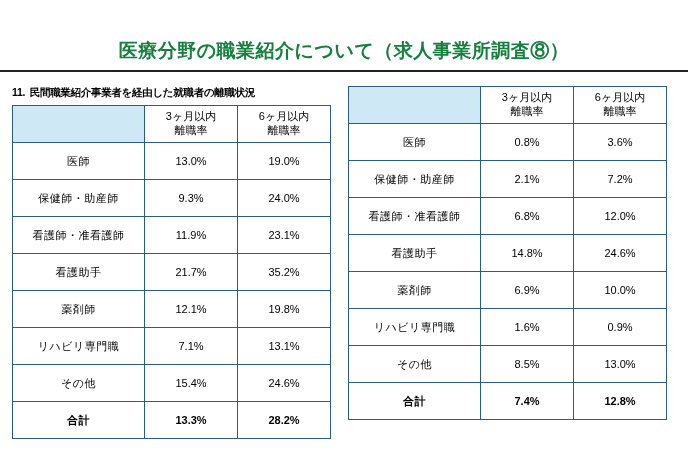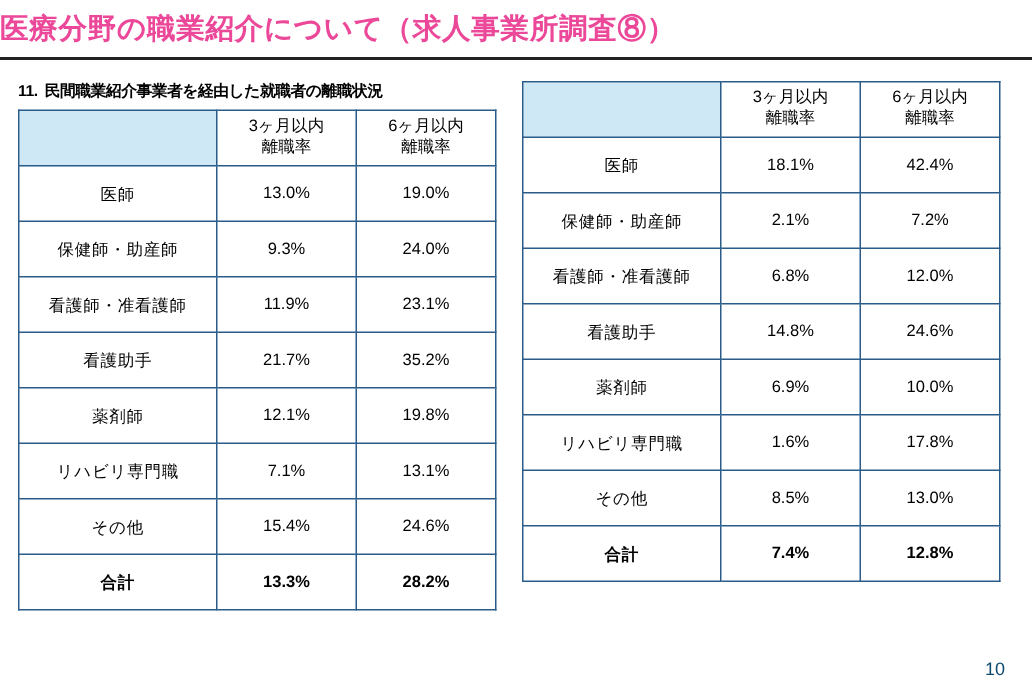--- a/index.html
+++ b/index.html
@@ -15,27 +15,28 @@
     position: relative;
     overflow: hidden;
   }
   .slide {
     position: relative;
     width: 688px;
     height: 461px;
     box-sizing: border-box;
   }
   .slide-title {
-    text-align: left;
+    text-align: center;
     font-size: 19px;
     font-weight: bold;
     letter-spacing: 0.5px;
     padding-top: 6px;
     padding-bottom: 4px;
-    color: #ec4899;
+    color: #15803d;
+    margin-top: 32px;
   }
   .title-rule {
     width: 100%;
     height: 2px;
     background: #222222;
     margin-top: 2px;
   }
   .panels {
     display: flex;
     justify-content: space-between;
@@ -204,22 +205,22 @@
             </th>
             <th>
               <div>6ヶ月以内</div>
               <div>離職率</div>
             </th>
           </tr>
         </thead>
         <tbody>
           <tr>
             <td class="label">医師</td>
-            <td class="value">18.1%</td>
-            <td class="value">42.4%</td>
+            <td class="value">0.8%</td>
+            <td class="value">3.6%</td>
           </tr>
           <tr>
             <td class="label">保健師・助産師</td>
             <td class="value">2.1%</td>
             <td class="value">7.2%</td>
           </tr>
           <tr>
             <td class="label">看護師・准看護師</td>
             <td class="value">6.8%</td>
             <td class="value">12.0%</td>
@@ -230,21 +231,21 @@
             <td class="value">24.6%</td>
           </tr>
           <tr>
             <td class="label">薬剤師</td>
             <td class="value">6.9%</td>
             <td class="value">10.0%</td>
           </tr>
           <tr>
             <td class="label">リハビリ専門職</td>
             <td class="value">1.6%</td>
-            <td class="value">17.8%</td>
+            <td class="value">0.9%</td>
           </tr>
           <tr>
             <td class="label">その他</td>
             <td class="value">8.5%</td>
             <td class="value">13.0%</td>
           </tr>
           <tr class="total">
             <td class="label">合計</td>
             <td class="value">7.4%</td>
             <td class="value">12.8%</td>

